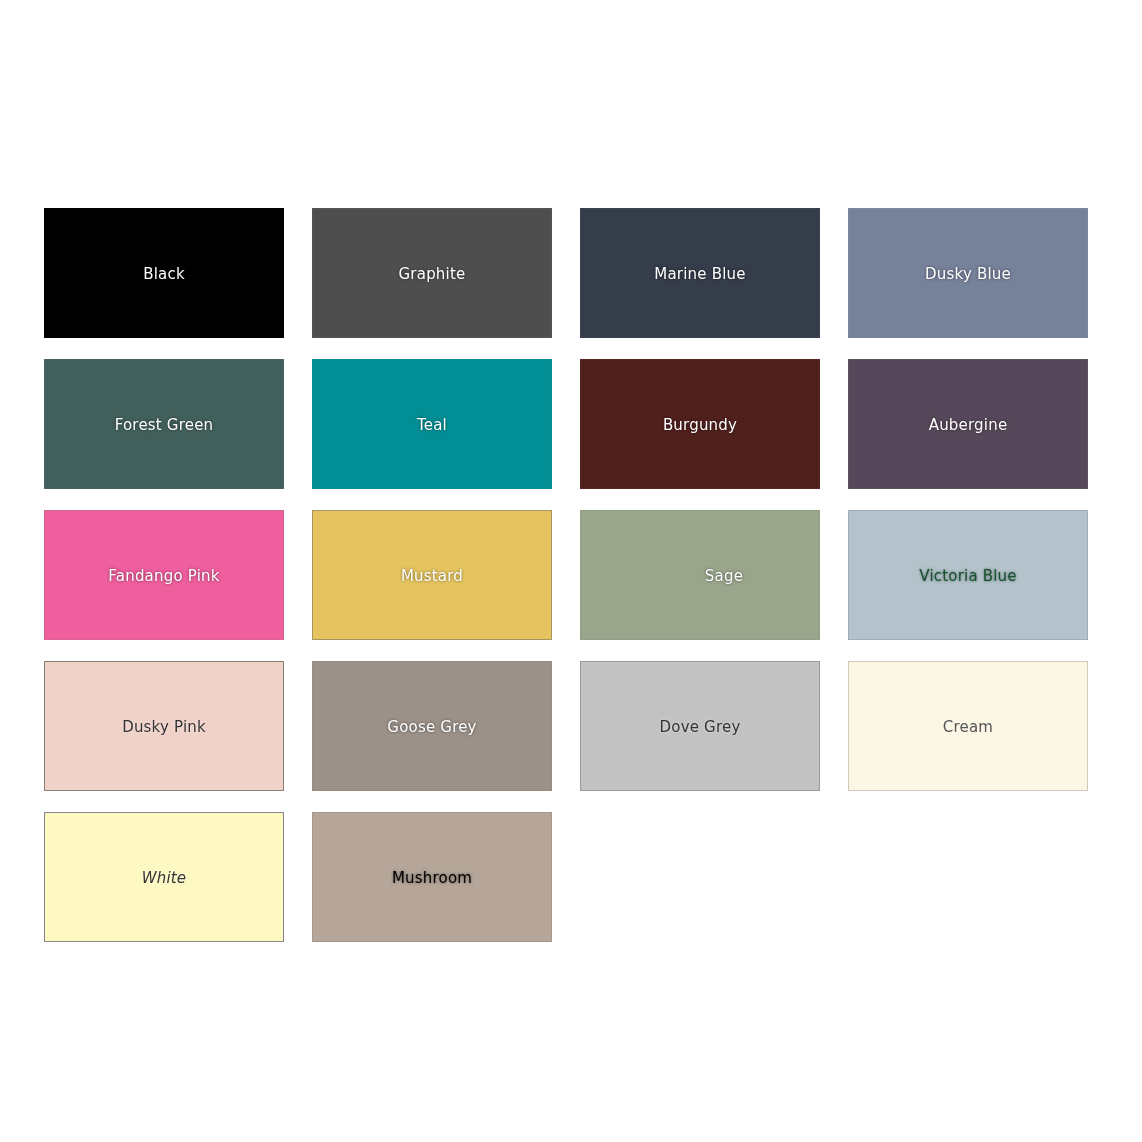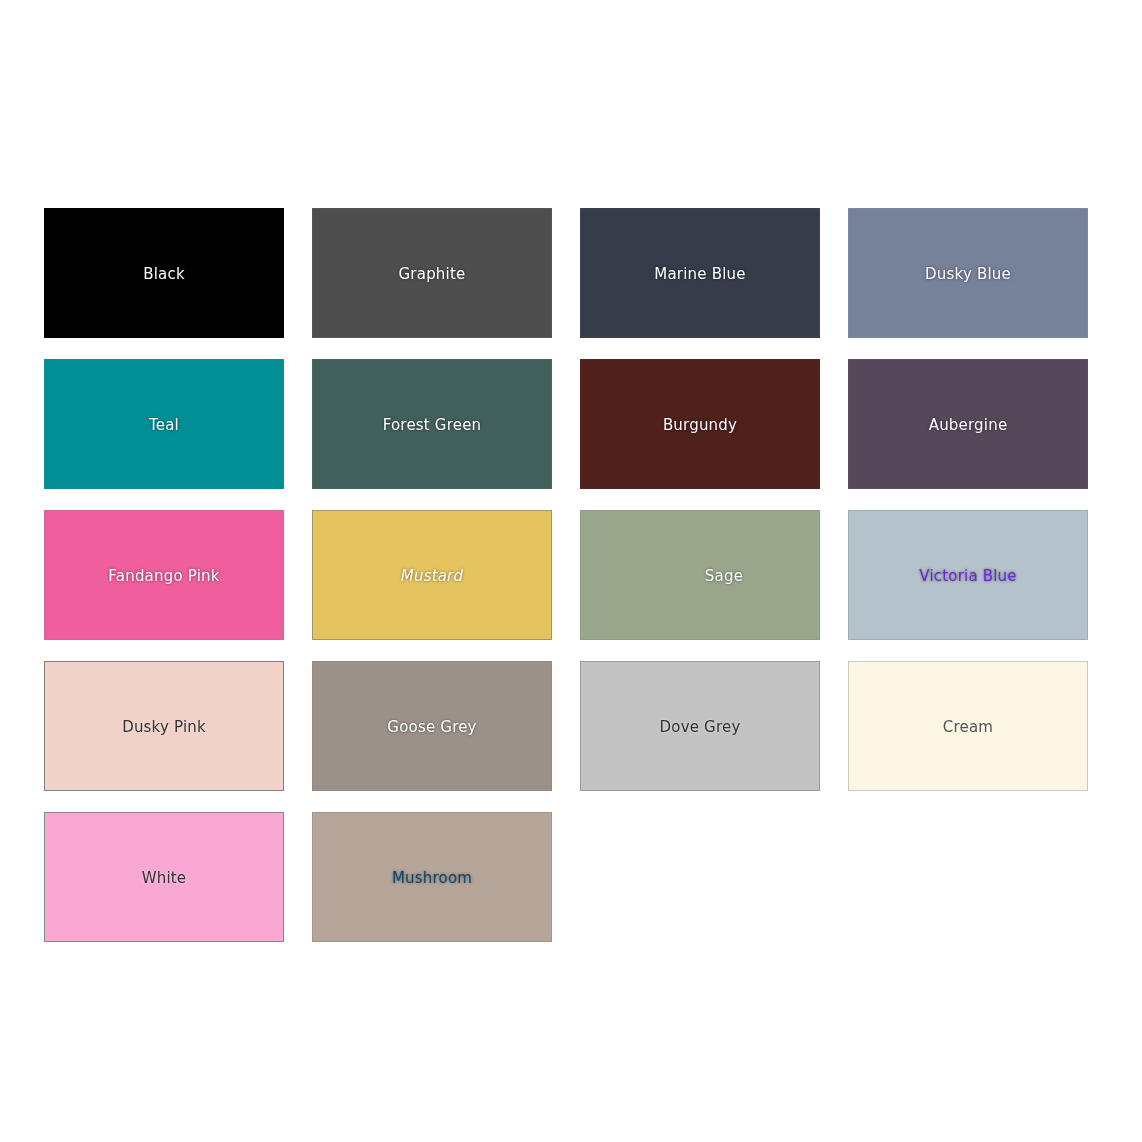--- a/index.html
+++ b/index.html
@@ -75,56 +75,56 @@
       </div>
       <div class="swatch" style="background-color: rgb(78, 78, 78); border-color: rgb(84, 84, 84);">
         <span class="swatch-label on-dark" style="color: rgb(255, 255, 255);">Graphite</span>
       </div>
       <div class="swatch" style="background-color: rgb(53, 60, 74); border-color: rgb(60, 67, 80);">
         <span class="swatch-label on-dark" style="color: rgb(255, 255, 255);">Marine Blue</span>
       </div>
       <div class="swatch" style="background-color: rgb(118, 129, 154); border-color: rgb(125, 135, 159);">
         <span class="swatch-label on-dark" style="color: rgb(255, 255, 255);">Dusky Blue</span>
       </div>
+      <div class="swatch" style="background-color: rgb(66, 96, 91); border-color: rgb(72, 101, 95);">
+        <span class="swatch-label on-dark" style="color: rgb(255, 255, 255);">Forest Green</span>
+      </div>
       <div class="swatch" style="background-color: rgb(1, 142, 148); border-color: rgb(11, 143, 149);">
         <span class="swatch-label on-dark" style="color: rgb(255, 255, 255);">Teal</span>
-      </div>
-      <div class="swatch" style="background-color: rgb(66, 96, 91); border-color: rgb(72, 101, 95);">
-        <span class="swatch-label on-dark" style="color: rgb(255, 255, 255);">Forest Green</span>
       </div>
       <div class="swatch" style="background-color: rgb(80, 32, 29); border-color: rgb(86, 39, 34);">
         <span class="swatch-label on-dark" style="color: rgb(255, 255, 255);">Burgundy</span>
       </div>
       <div class="swatch" style="background-color: rgb(87, 71, 90); border-color: rgb(93, 78, 96);">
         <span class="swatch-label on-dark" style="color: rgb(255, 255, 255);">Aubergine</span>
       </div>
       <div class="swatch" style="background-color: rgb(239, 94, 157); border-color: rgb(212, 102, 148);">
         <span class="swatch-label on-dark" style="color: rgb(255, 255, 255);">Fandango Pink</span>
       </div>
       <div class="swatch" style="background-color: rgb(229, 196, 95); border-color: rgb(167, 149, 102);">
-        <span class="swatch-label on-dark" style="color: rgb(255, 255, 255); font-style: italic;">Mustard</span>
+        <span class="swatch-label on-dark" style="color: rgb(255, 255, 255);">Mustard</span>
       </div>
       <div class="swatch" style="background-color: rgb(154, 166, 139); border-color: rgb(146, 157, 133); padding-left: 48px;">
         <span class="swatch-label on-dark" style="color: rgb(255, 255, 255);">Sage</span>
       </div>
       <div class="swatch" style="background-color: rgb(180, 195, 203); border-color: rgb(155, 173, 182);">
-        <span class="swatch-label on-dark" style="color: #6d28d9;">Victoria Blue</span>
+        <span class="swatch-label on-dark" style="color: #14532d;">Victoria Blue</span>
       </div>
       <div class="swatch" style="background-color: rgb(240, 210, 201); border-color: rgb(139, 127, 123);">
         <span class="swatch-label on-light" style="color: rgb(51, 51, 51);">Dusky Pink</span>
       </div>
       <div class="swatch" style="background-color: rgb(155, 145, 137); border-color: rgb(149, 139, 131);">
         <span class="swatch-label on-dark" style="color: rgb(255, 255, 255);">Goose Grey</span>
       </div>
       <div class="swatch" style="background-color: rgb(194, 194, 194); border-color: rgb(154, 154, 154);">
         <span class="swatch-label on-light" style="color: rgb(51, 51, 51);">Dove Grey</span>
       </div>
       <div class="swatch" style="background-color: rgb(252, 246, 228); border-color: rgb(207, 202, 187);">
         <span class="swatch-label on-light" style="color: rgb(85, 85, 85);">Cream</span>
       </div>
-      <div class="swatch" style="background-color: #f9a8d4; border-color: rgb(136, 136, 136);">
+      <div class="swatch" style="background-color: #fef9c3; border-color: rgb(136, 136, 136); font-style: italic;">
         <span class="swatch-label on-light" style="color: rgb(51, 51, 51);">White</span>
       </div>
       <div class="swatch" style="background-color: rgb(182, 166, 154); border-color: rgb(166, 150, 136);">
-        <span class="swatch-label on-dark" style="color: #0c4a6e;">Mushroom</span>
+        <span class="swatch-label on-dark" style="color: #000000;">Mushroom</span>
       </div>
     </div>
 </div>
 
 </body></html>

